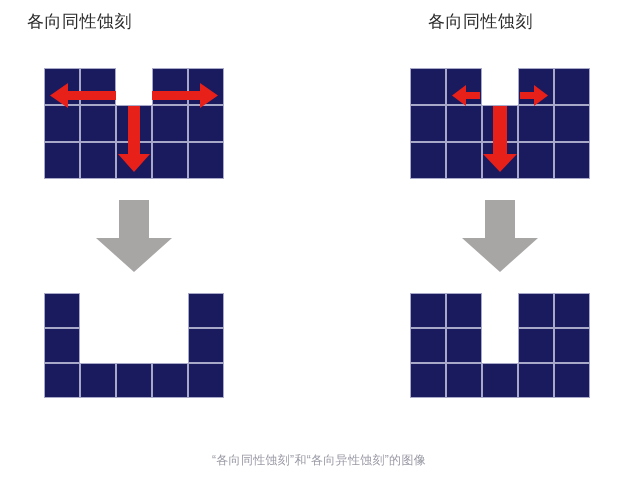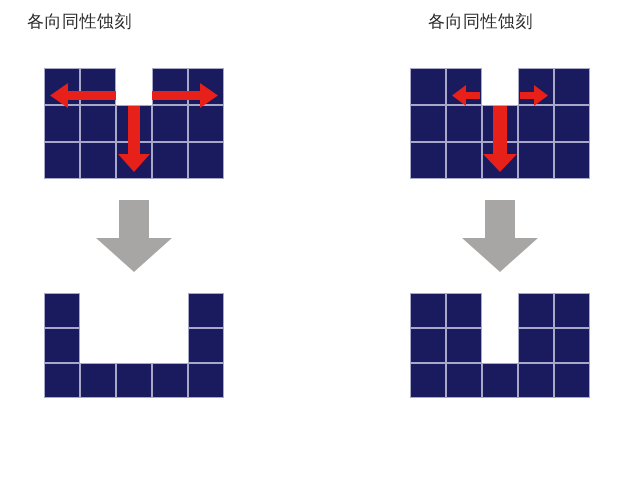--- a/index.html
+++ b/index.html
@@ -173,14 +173,15 @@
       <div class="cell" style="left: 144px; top: 35px; width: 36px; height: 35px;"></div>
       <div class="cell" style="left: 108px; top: 35px; width: 36px; height: 35px;"></div>
       <div class="cell" style="left: 36px; top: 35px; width: 36px; height: 35px;"></div>
       <div class="cell" style="left: 0px; top: 35px; width: 36px; height: 35px;"></div>
       <div class="cell" style="left: 144px; top: 0px; width: 36px; height: 35px;"></div>
       <div class="cell" style="left: 108px; top: 0px; width: 36px; height: 35px;"></div>
       <div class="cell" style="left: 36px; top: 0px; width: 36px; height: 35px;"></div>
       <div class="cell" style="left: 0px; top: 0px; width: 36px; height: 35px;"></div>
     </div>
 
+  <div class="caption">“各向同性蚀刻”和“各向异性蚀刻”的图像</div>
 
 </div>
 
 </body></html>

